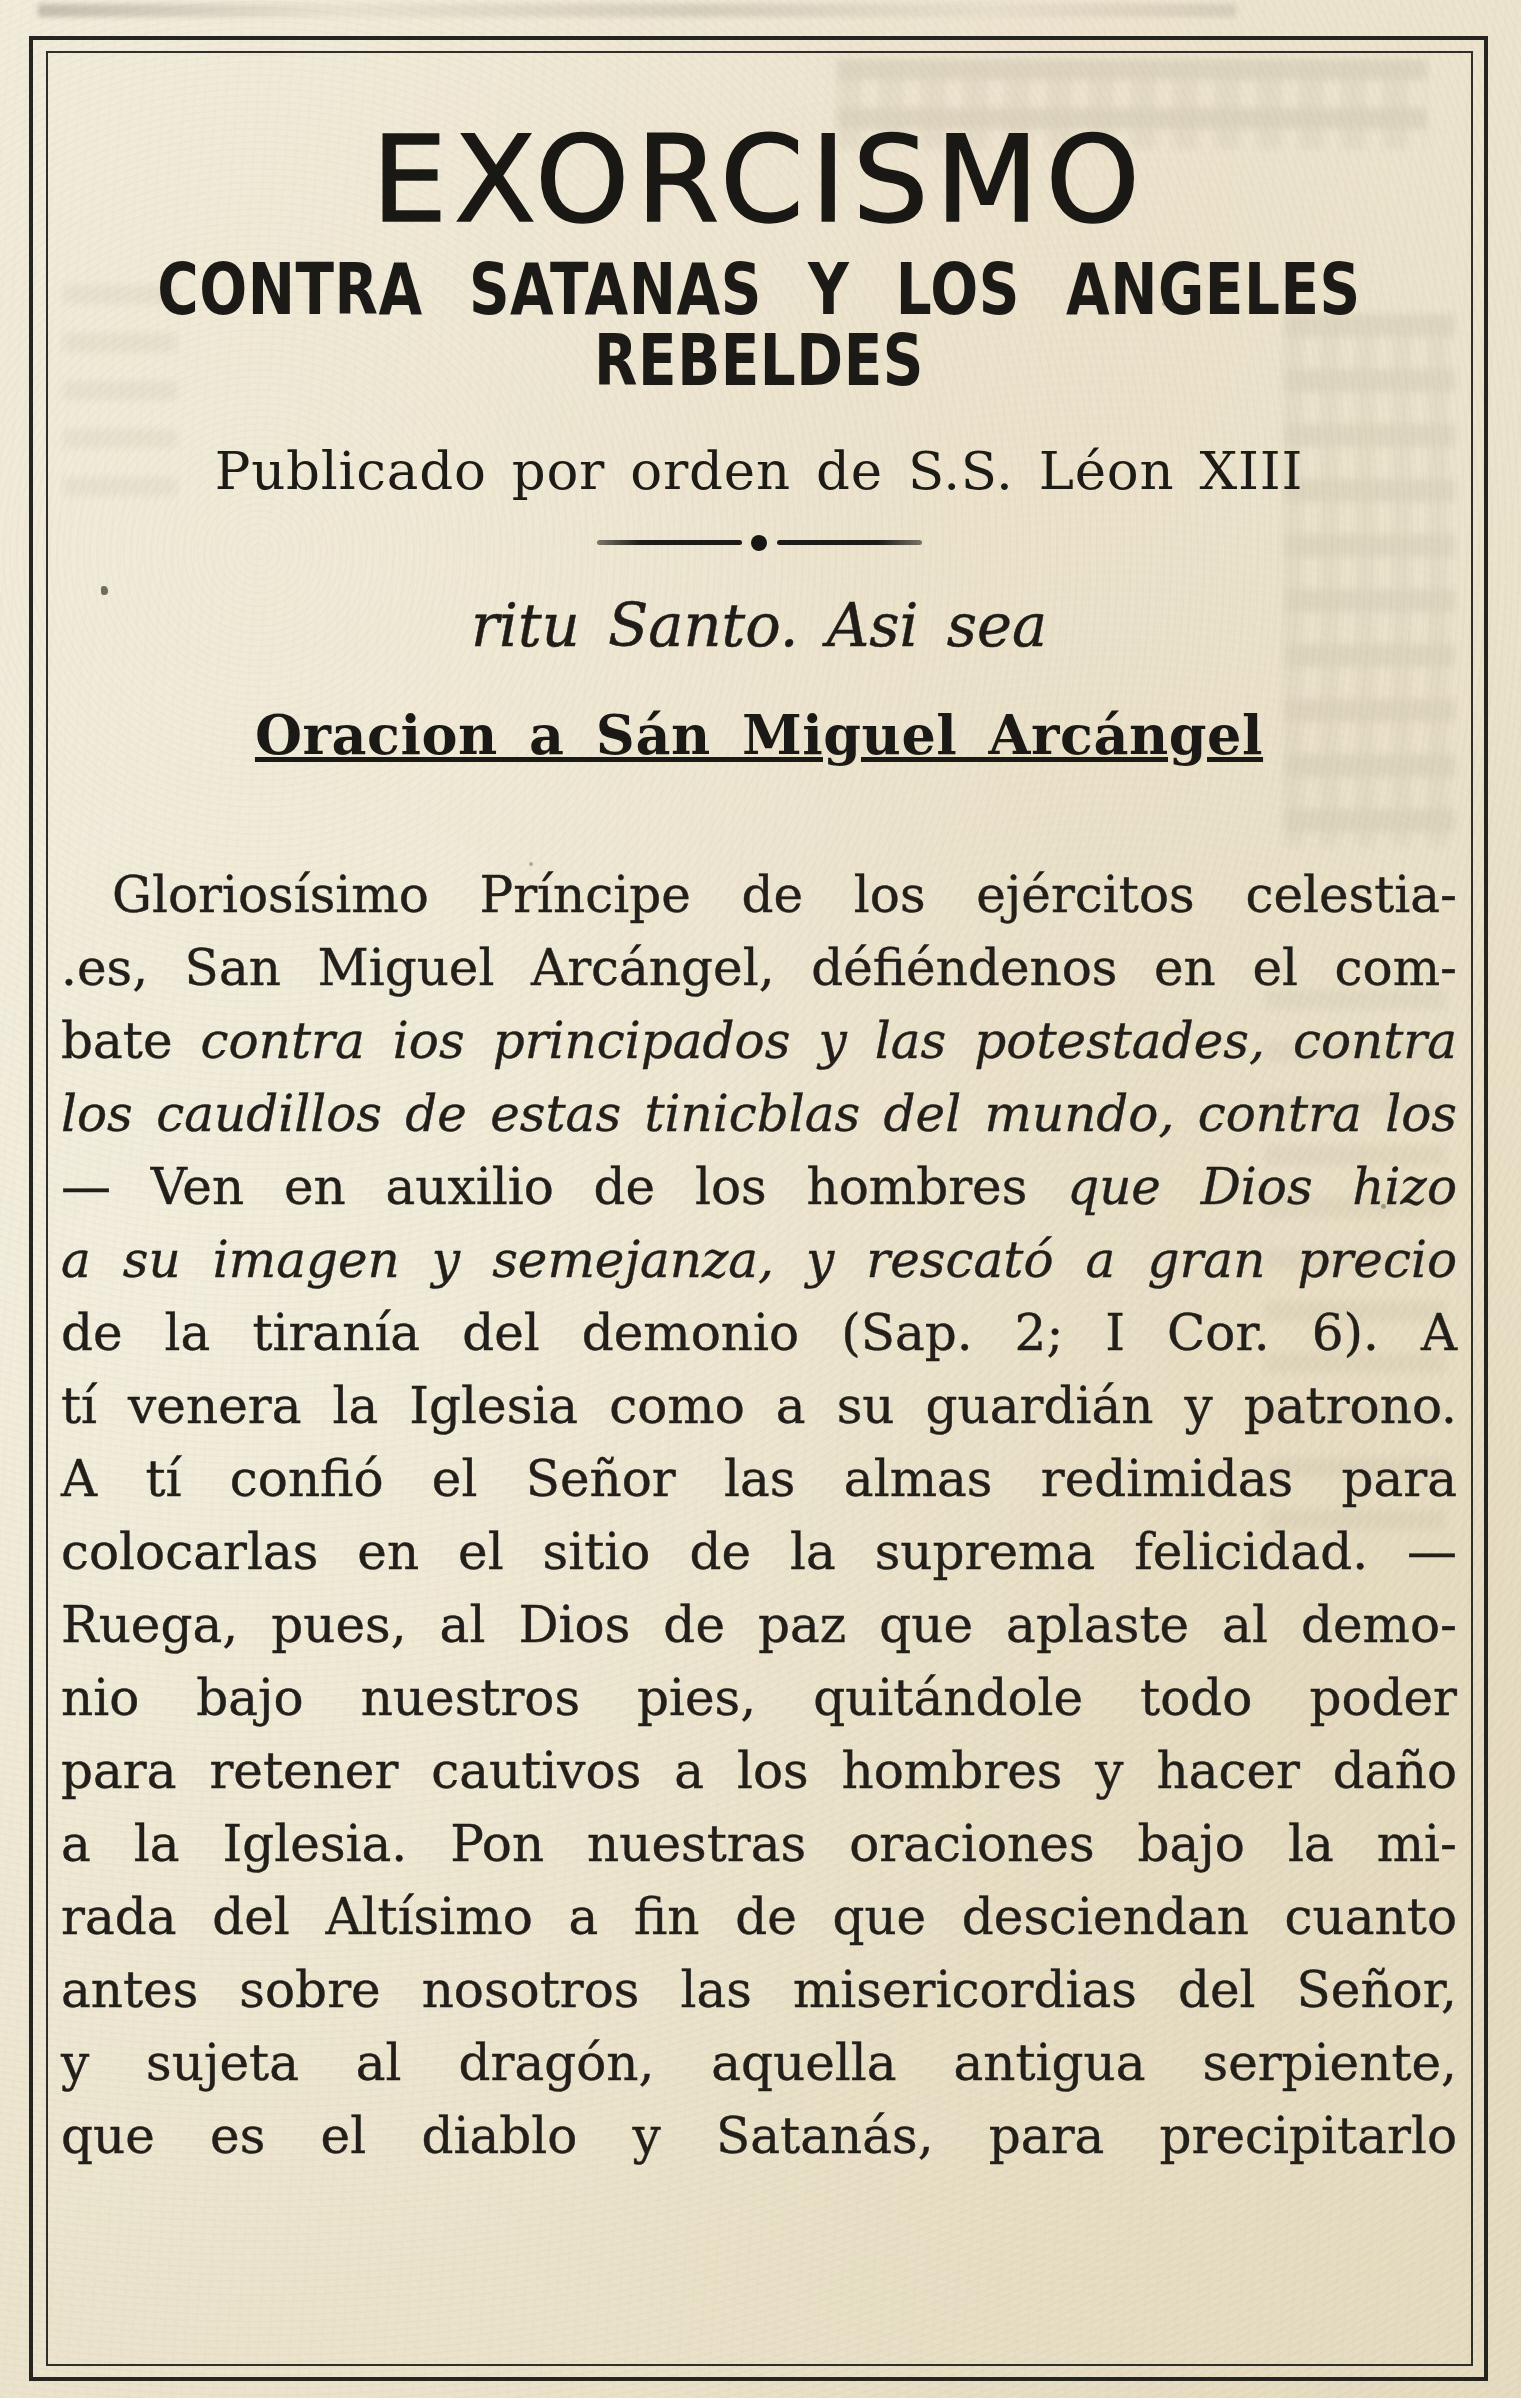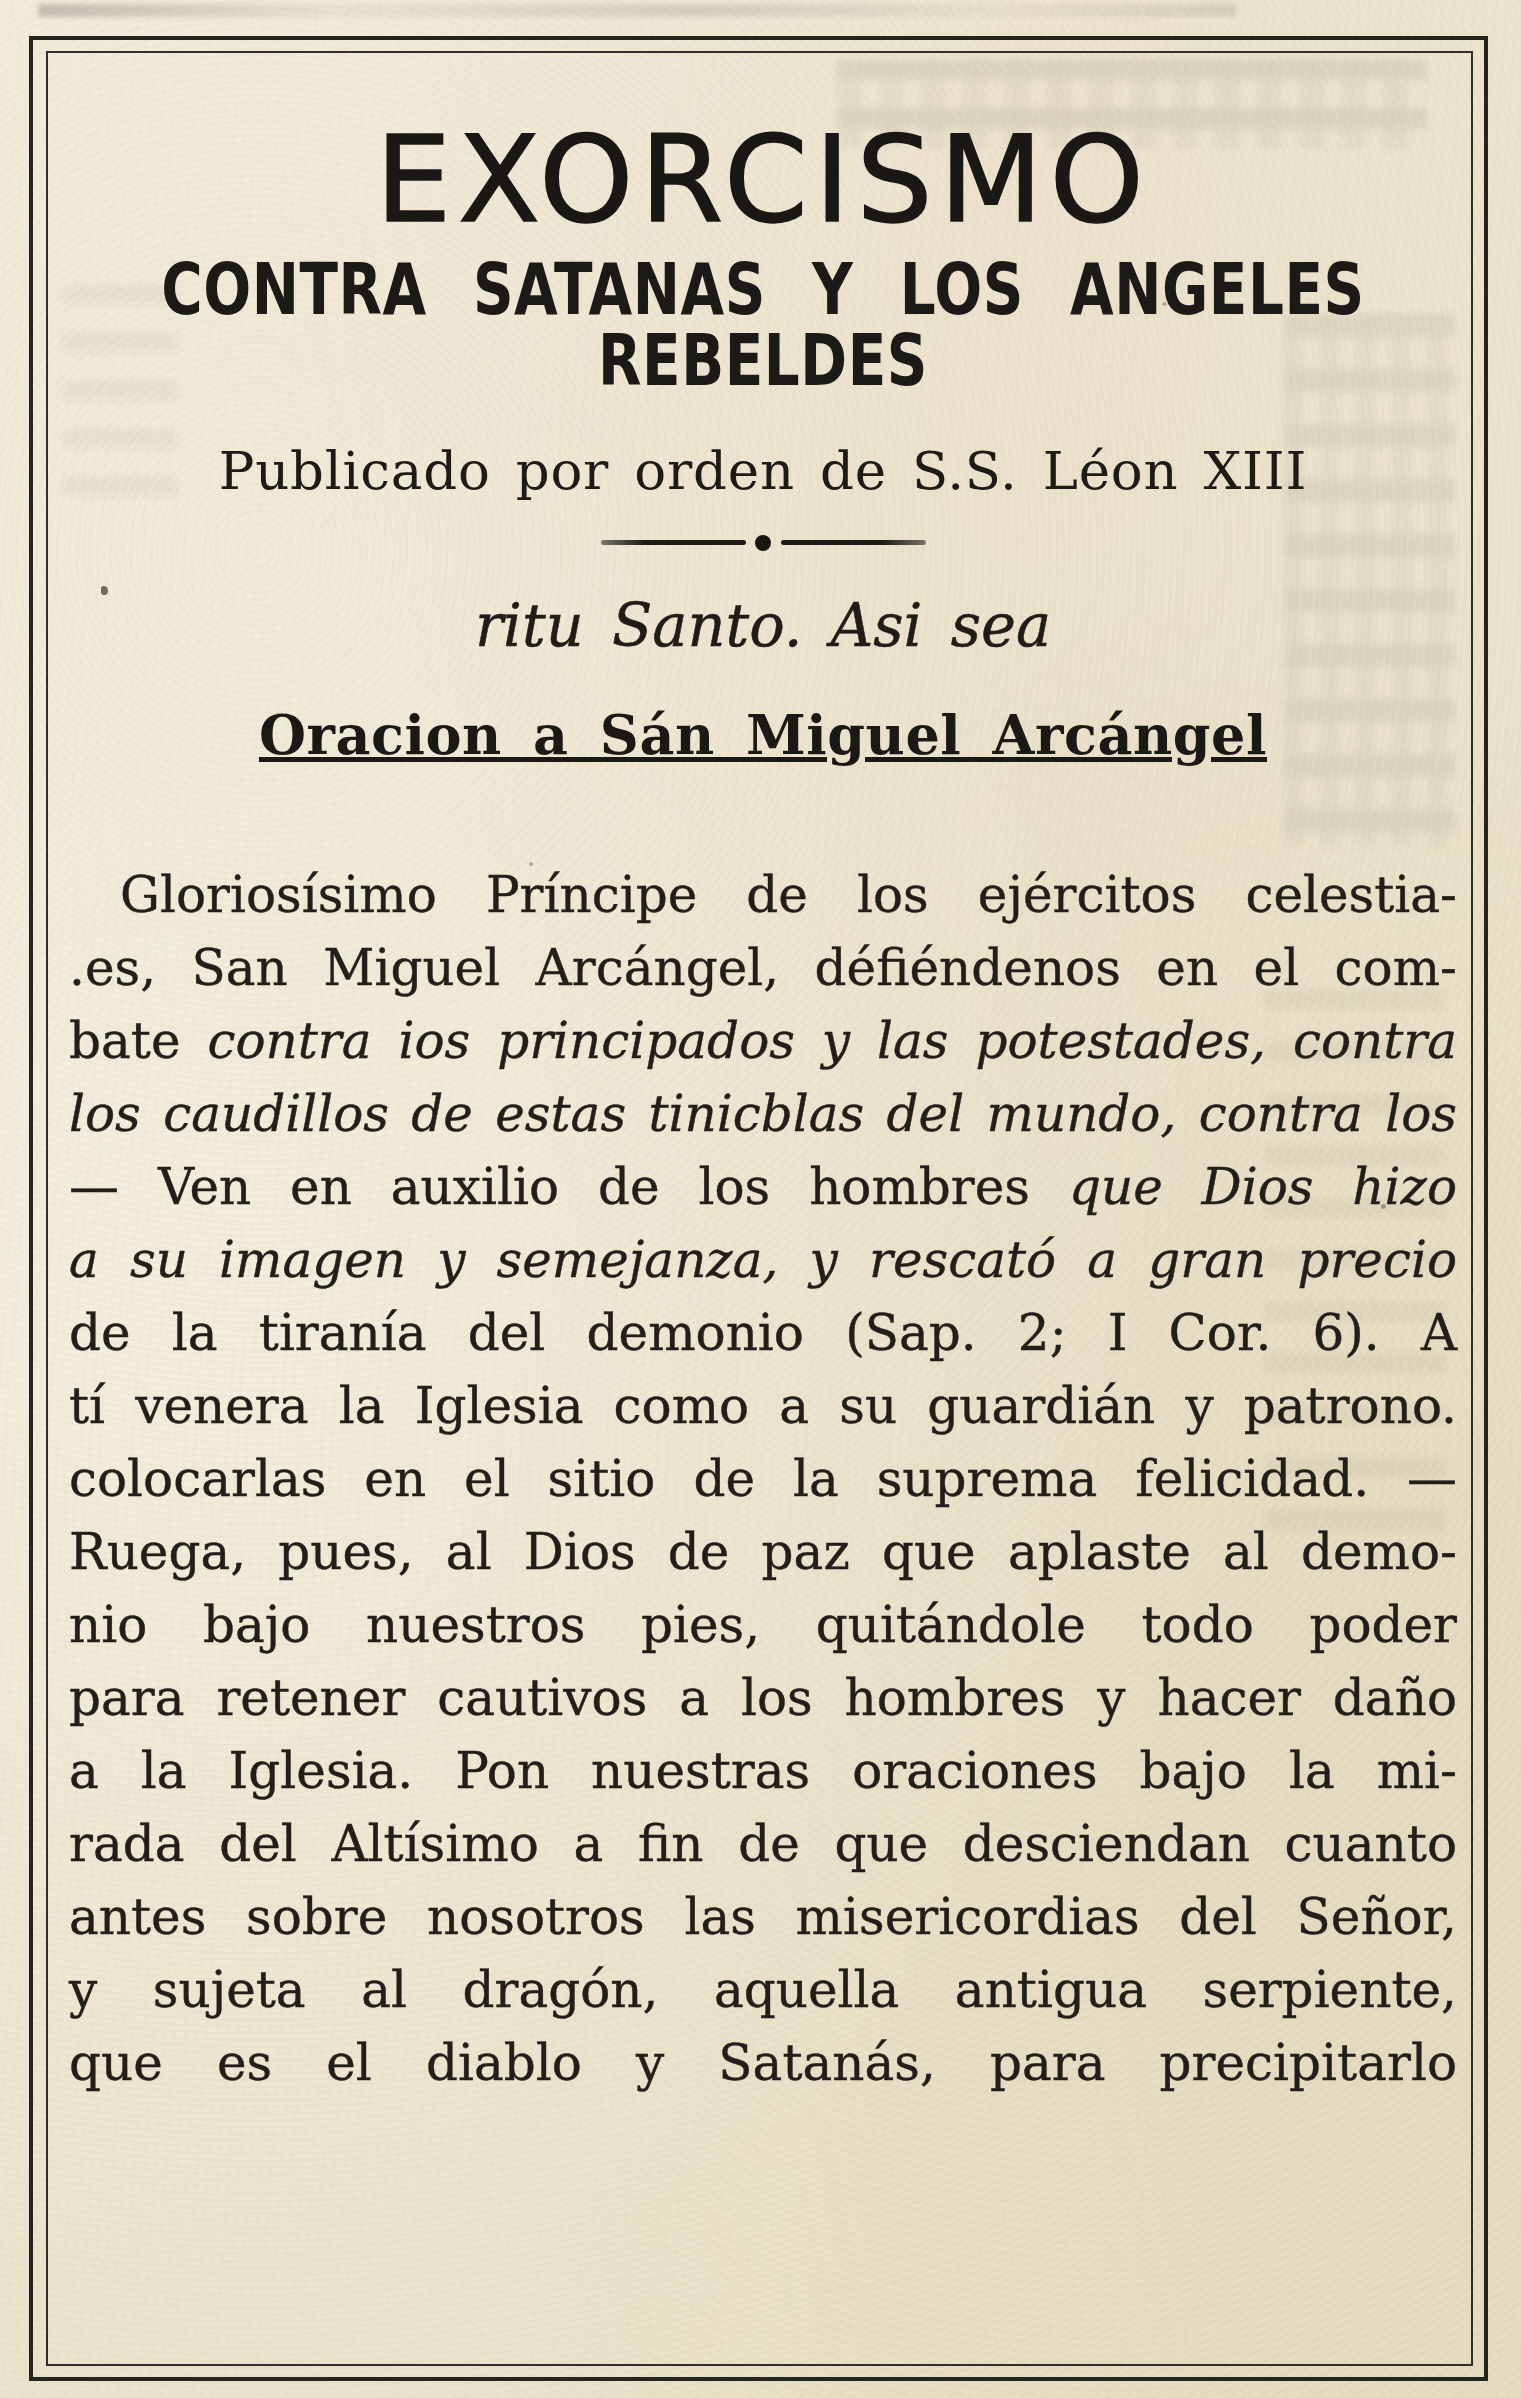--- a/index.html
+++ b/index.html
@@ -27,21 +27,20 @@
     position:absolute;left:28.5px;top:36px;right:34px;bottom:18px;
     border:4.8px solid rgba(22,21,18,.93);
   }
   .frame-inner{
     position:absolute;left:46px;top:51px;right:49px;bottom:33px;
     border:2.9px solid rgba(22,21,18,.88);
   }
   .content{
     position:absolute;left:61px;top:53px;right:65px;bottom:38px;
     color:#211e19;
-    margin-left:8px;
   }
   .title{
     margin-top:67px;text-align:center;
     font-family:"DejaVu Sans", sans-serif;
     font-size:120px;line-height:1;font-weight:400;
     letter-spacing:0.055em;color:#191815;
     -webkit-text-stroke:1.5px #191815;
   }
   .subtitle-row{
     margin-top:25px;text-align:center;line-height:1;
@@ -167,20 +166,21 @@
 
     <div class="prayer">
         <div class="pline indent"><span class="seg">Gloriosísimo Príncipe de los ejércitos celestia-</span></div>
         <div class="pline"><span class="seg">.es, San Miguel Arcángel, défiéndenos en el com-</span></div>
         <div class="pline"><span class="seg">bate </span><span class="seg it">contra ios principados y las potestades, contra</span></div>
         <div class="pline"><span class="seg it">los caudillos de estas tinicblas del mundo, contra los</span></div>
         <div class="pline"><span class="seg">— Ven en auxilio de los hombres </span><span class="seg it">que Dios hizo</span></div>
         <div class="pline"><span class="seg it">a su imagen y semejanza, y rescató a gran precio</span></div>
         <div class="pline"><span class="seg">de la tiranía del demonio (Sap. 2; I Cor. 6). A</span></div>
         <div class="pline"><span class="seg">tí venera la Iglesia como a su guardián y patrono.</span></div>
+        <div class="pline"><span class="seg">A tí confió el Señor las almas redimidas para</span></div>
         <div class="pline"><span class="seg">colocarlas en el sitio de la suprema felicidad. —</span></div>
         <div class="pline"><span class="seg">Ruega, pues, al Dios de paz que aplaste al demo-</span></div>
         <div class="pline"><span class="seg">nio bajo nuestros pies, quitándole todo poder</span></div>
         <div class="pline"><span class="seg">para retener cautivos a los hombres y hacer daño</span></div>
         <div class="pline"><span class="seg">a la Iglesia. Pon nuestras oraciones bajo la mi-</span></div>
         <div class="pline"><span class="seg">rada del Altísimo a fin de que desciendan cuanto</span></div>
         <div class="pline"><span class="seg">antes sobre nosotros las misericordias del Señor,</span></div>
         <div class="pline"><span class="seg">y sujeta al dragón, aquella antigua serpiente,</span></div>
         <div class="pline"><span class="seg">que es el diablo y Satanás, para precipitarlo</span></div>
       </div>

